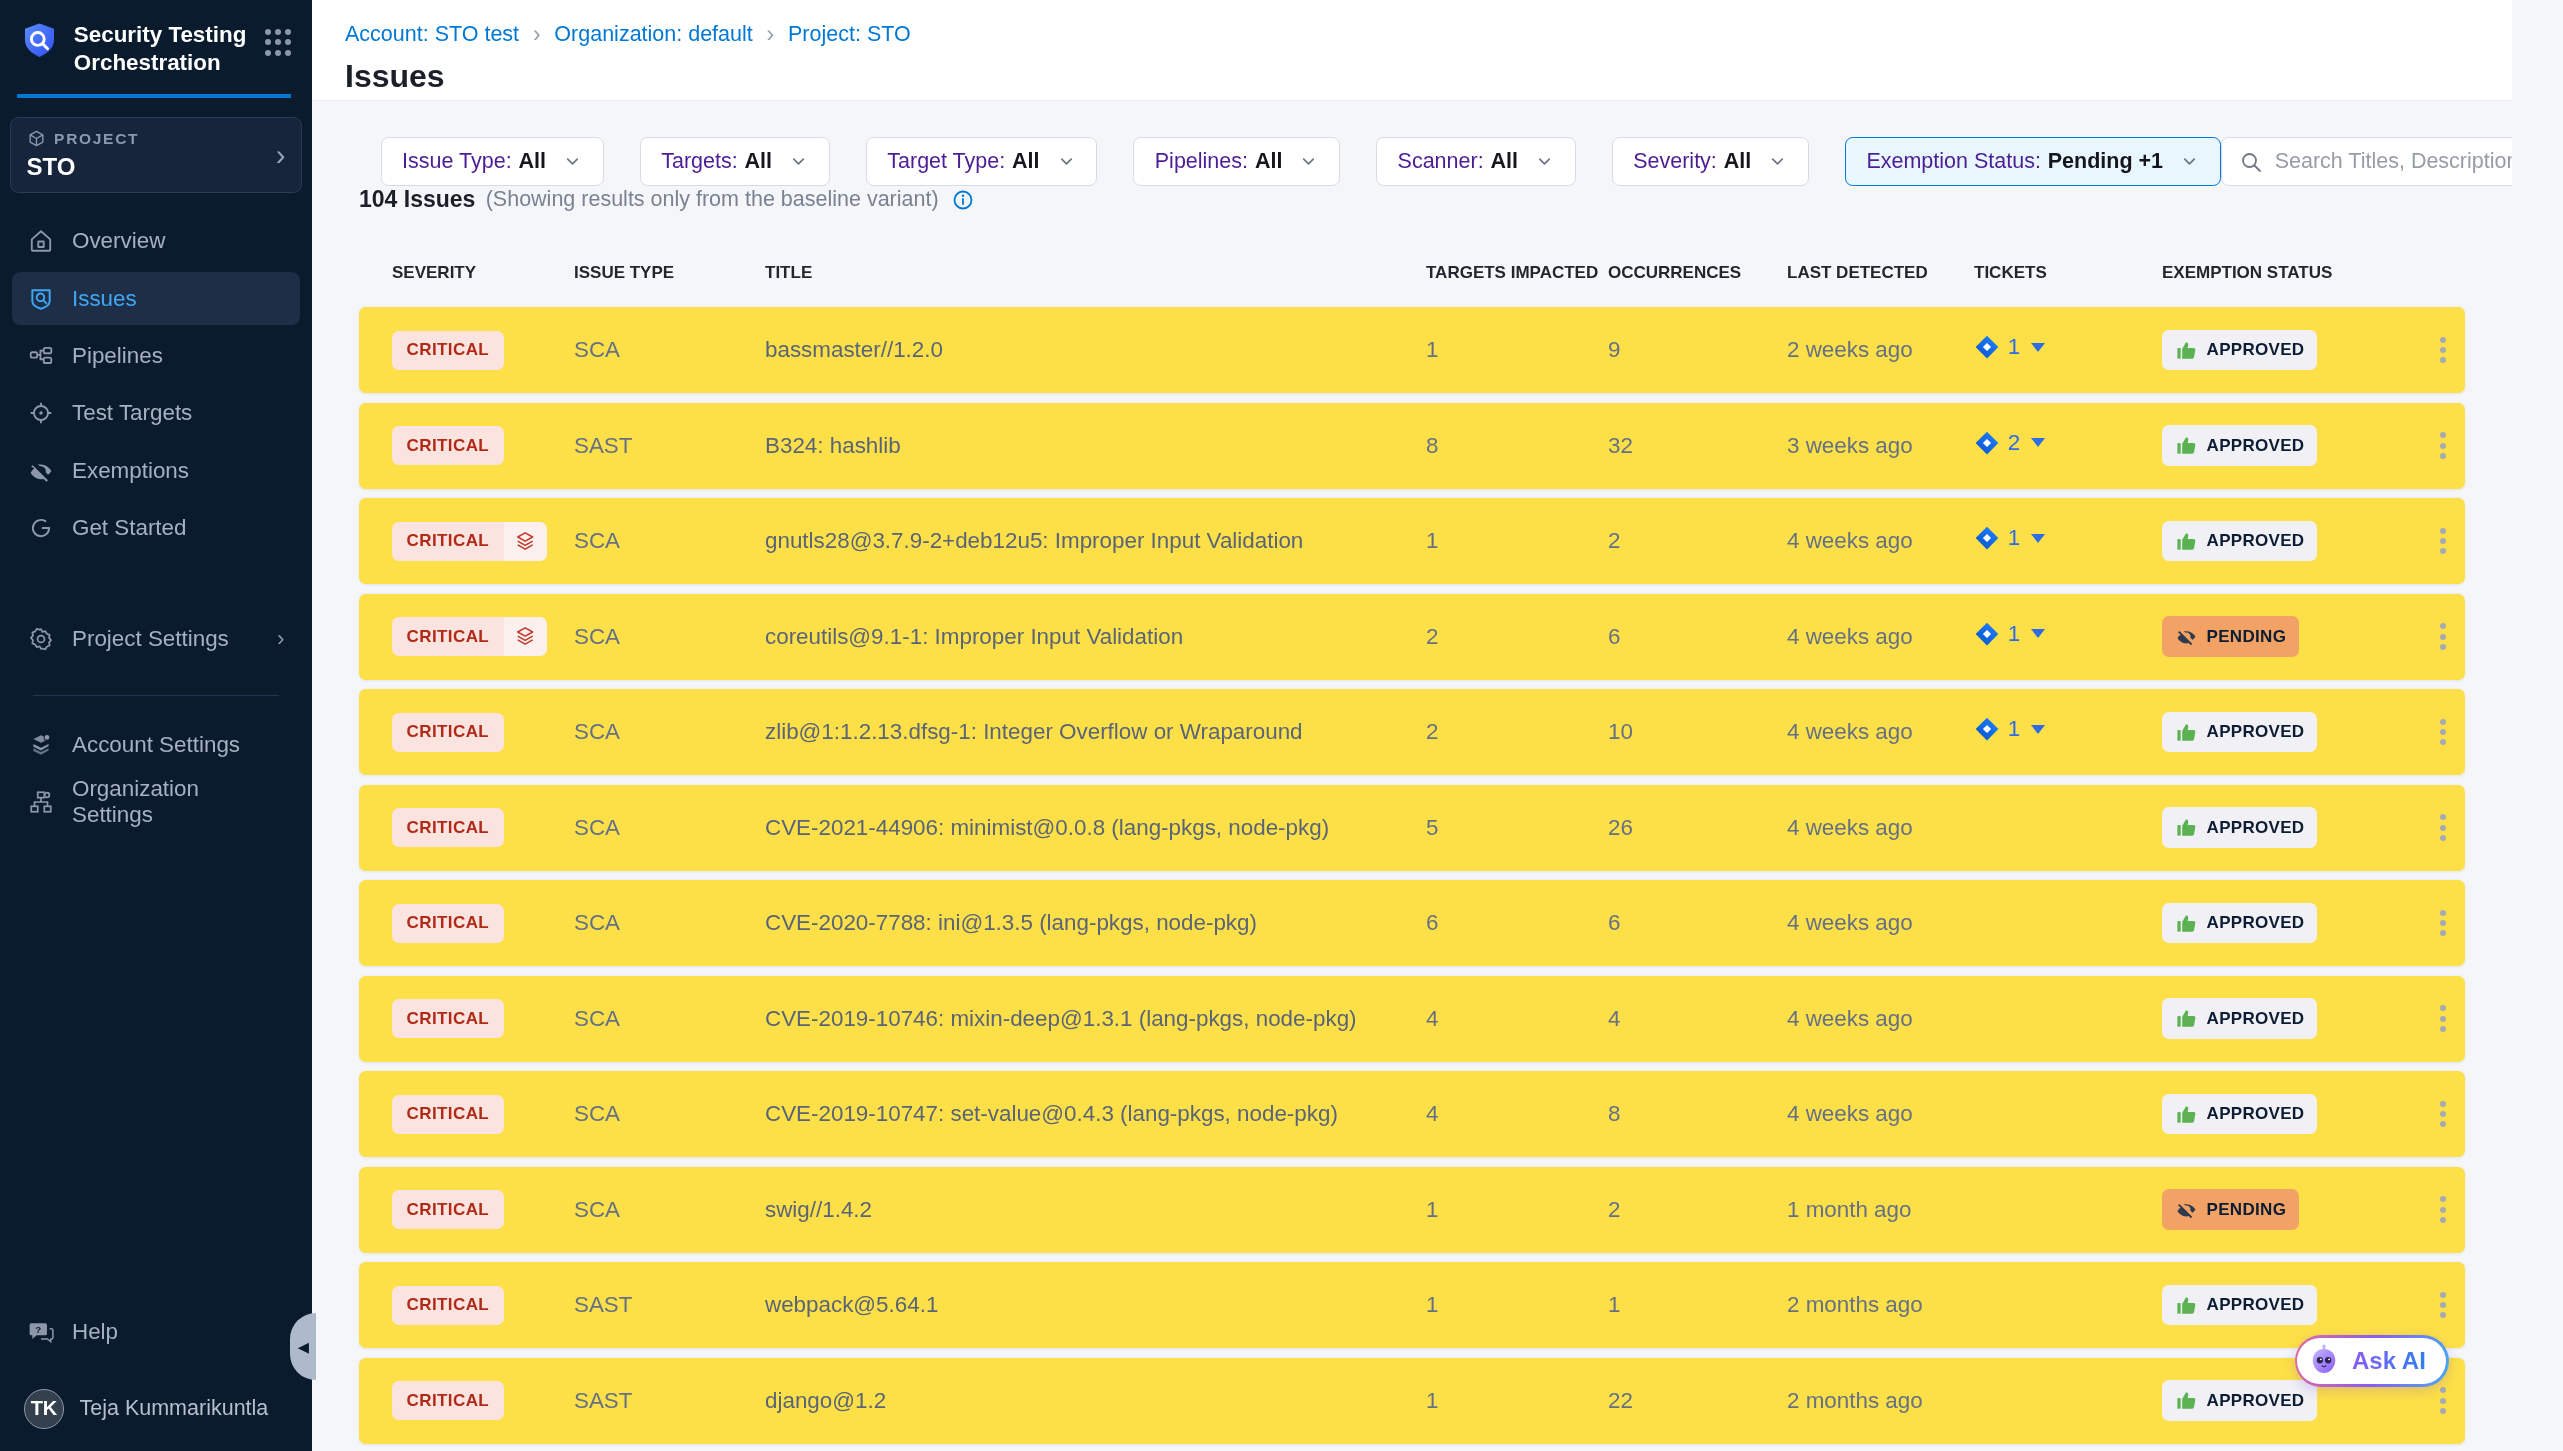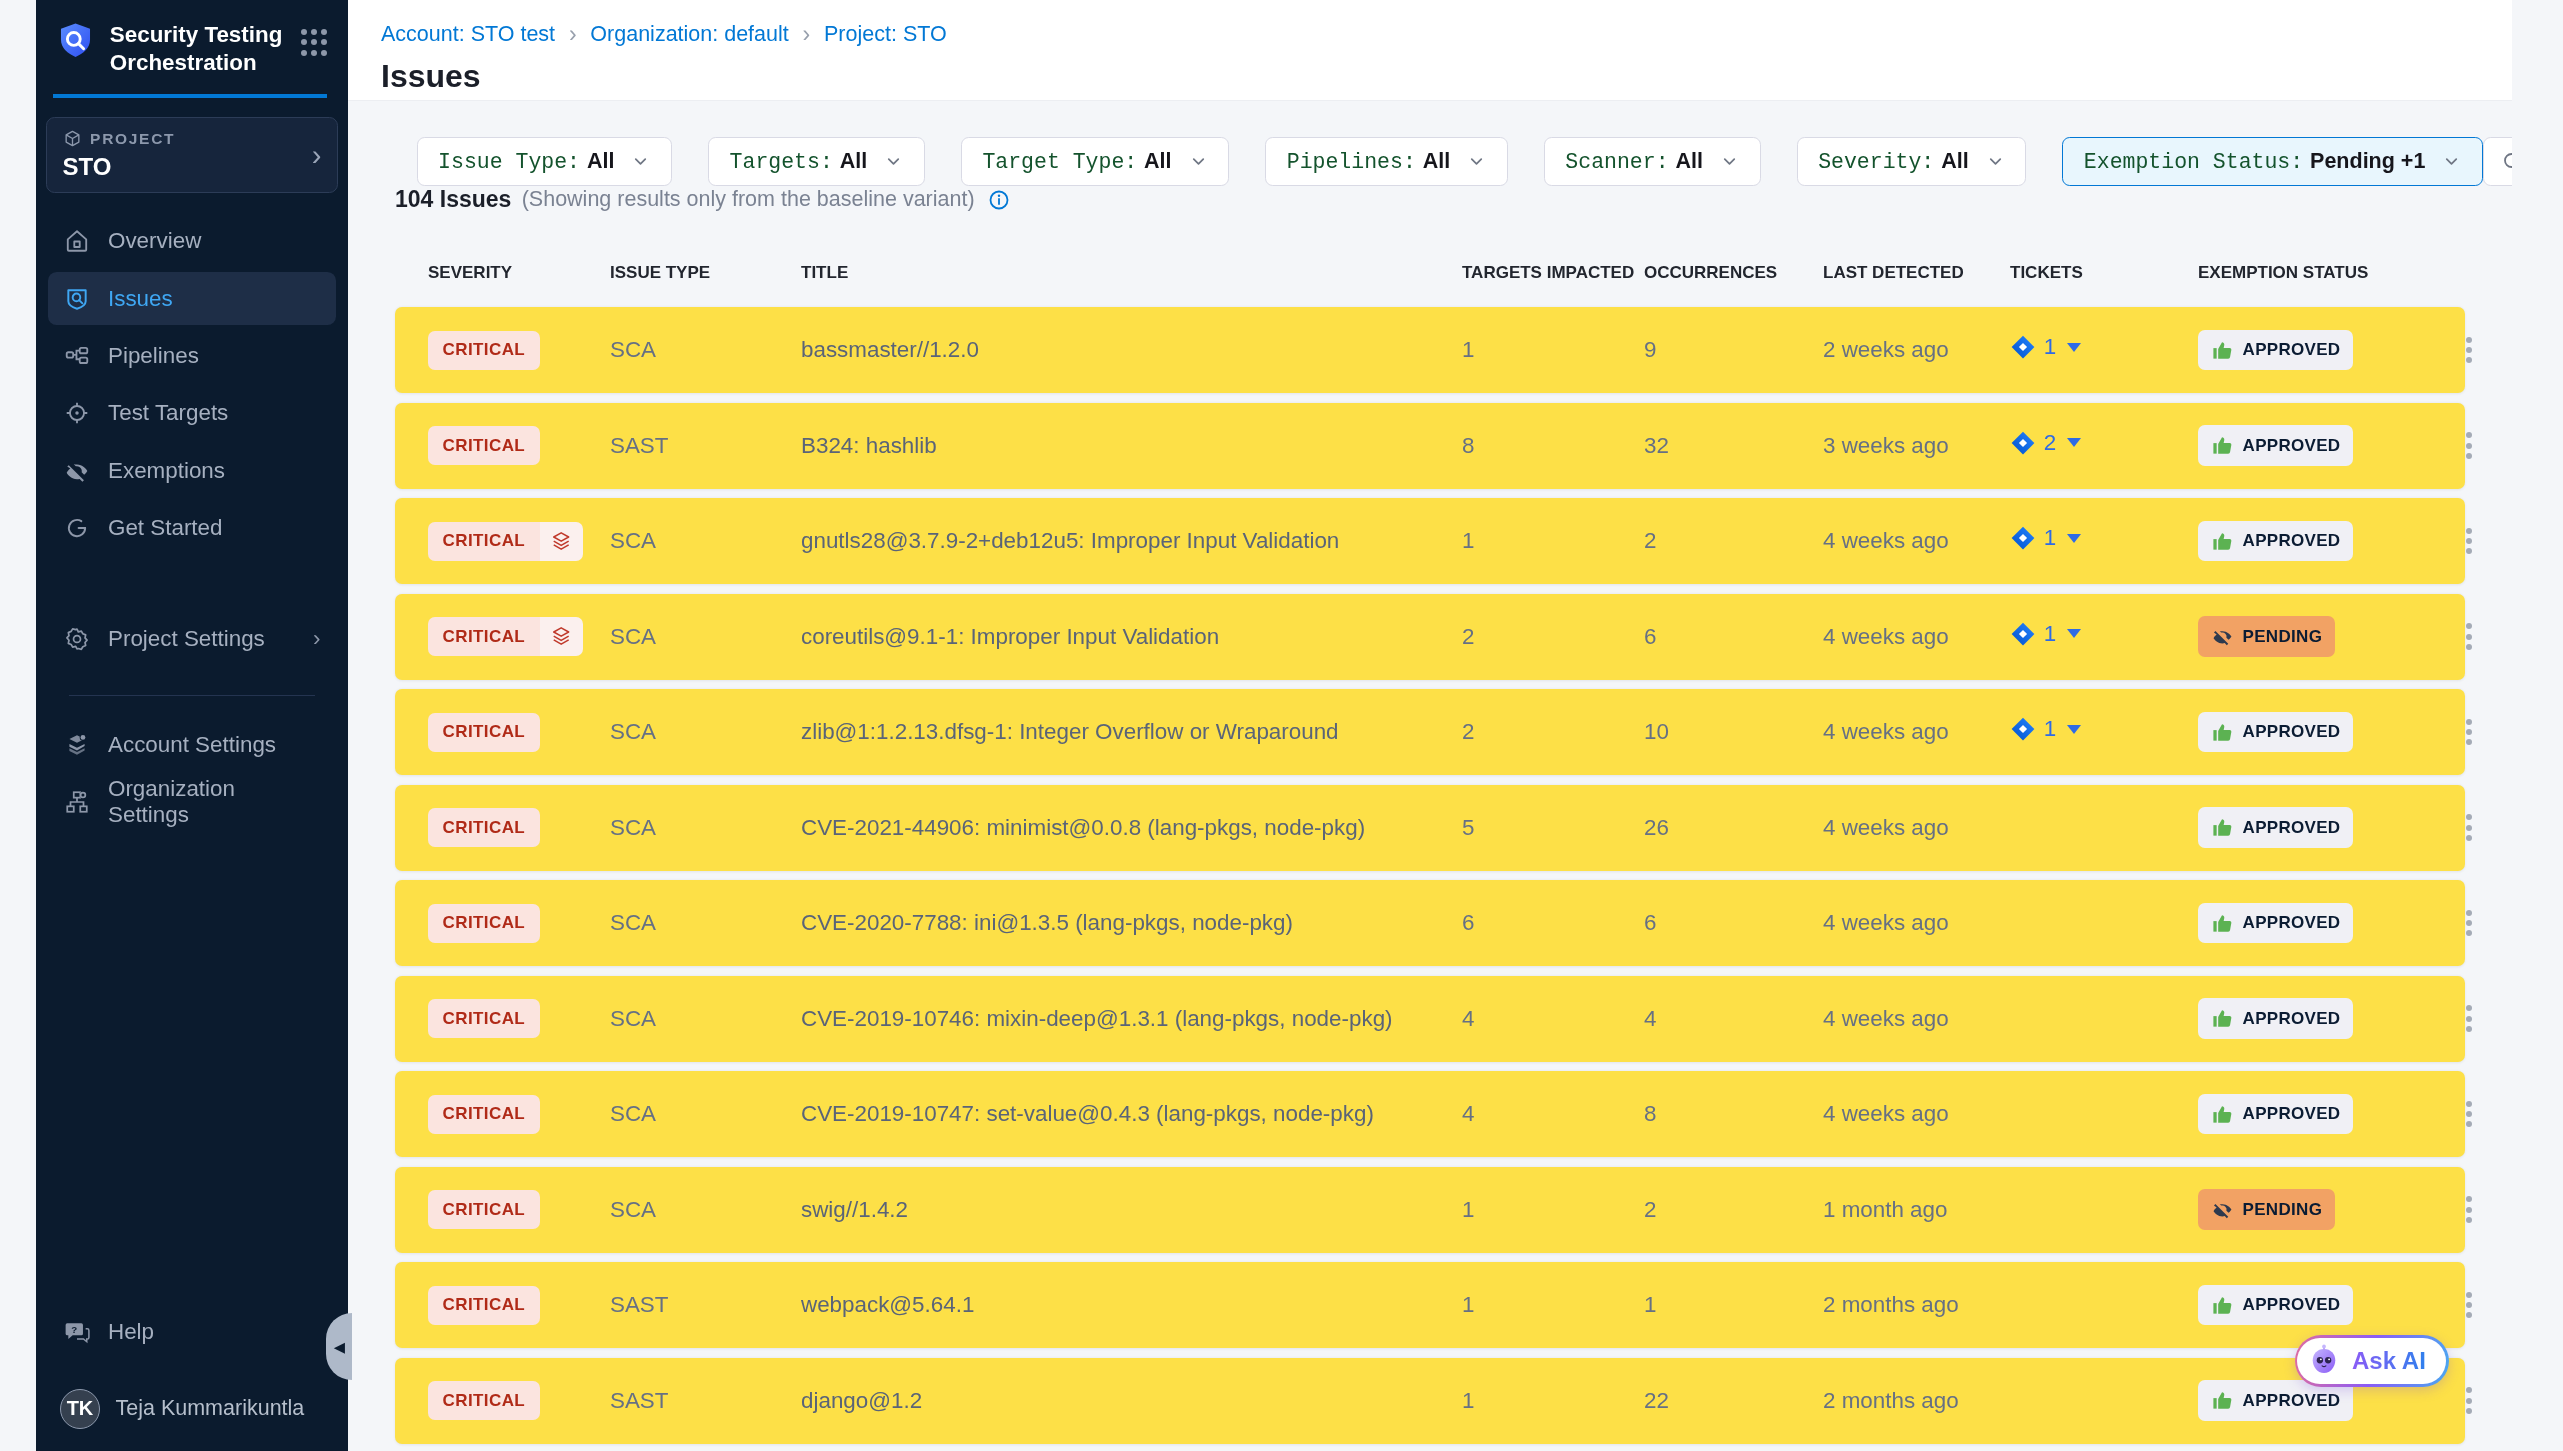--- a/index.html
+++ b/index.html
@@ -1,18 +1,18 @@
 <!DOCTYPE html>
 <html style="font-size:13.8px"><head>
 <meta charset="utf-8">
 <style>
   * { margin:0; padding:0; box-sizing:border-box; }
   html,body { width:2563px; height:1452px; overflow:hidden; background:#F4F6F9;
               font-family:"Liberation Sans", sans-serif; }
-  .app { position:relative; display:flex; width:2512px; height:1452px;padding-left:36px; }
+  .app { position:relative; display:flex; width:2512px; height:1452px; }
 
   
   .sidebar { position:relative; width:312px; flex-shrink:0; background:#0B1B2E;
              display:flex; flex-direction:column; }
   .sidebar-header { display:flex; align-items:flex-start; gap:13.8px; padding:20.6px 20.6px 0 19px; }
   .logo { width:41px; height:41px; flex-shrink:0; }
   .app-title { color:#FFFFFF; font-size:22.4px; font-weight:700; line-height:1.25; width:179px; }
   .grid-icon { margin-left:auto; margin-top:8.6px; display:grid; grid-template-columns:repeat(3,6px);
                gap:4.3px; cursor:pointer; }
   .grid-icon i { width:6px; height:6px; border-radius:50%; background:#8D97A9; }
@@ -51,21 +51,21 @@
   .breadcrumb { display:flex; align-items:center; font-size:21.5px; }
   .crumb { color:#0278D5; cursor:pointer; }
   .crumb-sep { color:#98A0AD; margin:0 13.8px; font-size:23px; }
   .page-title { margin-top:10.3px; font-size:32px; font-weight:700; color:#1B1F29; }
 
   .content { flex:1; padding:36px 47px 0 47px; overflow:hidden; }
   .filter-bar { display:flex; align-items:center; }
   .filters { display:flex; gap:36px; margin-left:21.5px; }
   .filter-pill { display:inline-flex; align-items:center; height:49px; padding:0 20.6px; background:#FFFFFF;
                  border:0.9px solid #D9DAE5; border-radius:7.7px; font-size:21.5px; cursor:pointer; white-space:nowrap; }
-  .filter-pill .f-label { color:#14532d; margin-right:6.9px;font-family:Liberation Mono, monospace; }
+  .filter-pill .f-label { color:#4c1d95; margin-right:6.9px; }
   .filter-pill .f-value { color:#16161C; font-weight:700; }
   .filter-pill.active { border:1.7px solid #0278D5; background:#E8F6FD; }
   .f-caret { margin-left:17px; display:flex; }
   .search-box { margin-left:auto; display:flex; align-items:center; gap:12px; width:411px; height:49px;
                 background:#FFFFFF; border:0.9px solid #D9DAE5; border-radius:7.7px; padding:0 17px; }
   .search-box input { border:none; outline:none; flex:1; font-size:21.5px; color:#33394a;
                       font-family:"Liberation Sans", sans-serif; background:transparent; }
   .search-box input::placeholder { color:#979CA8; }
 
   .count-line { display:flex; align-items:center; }

